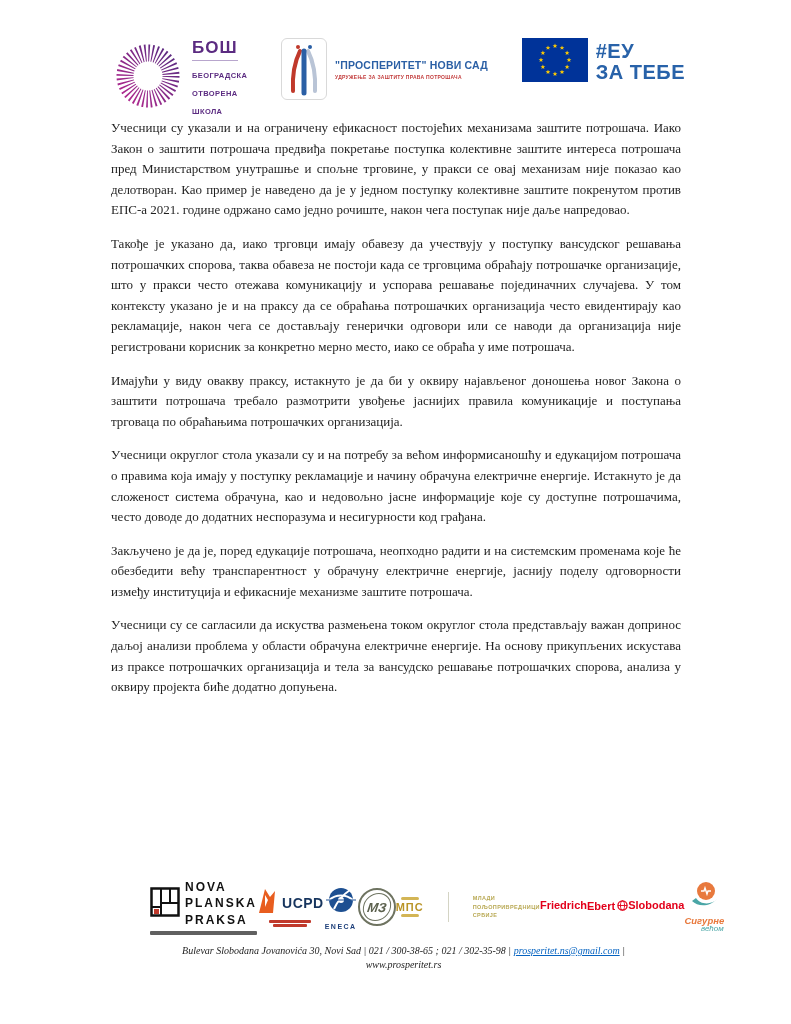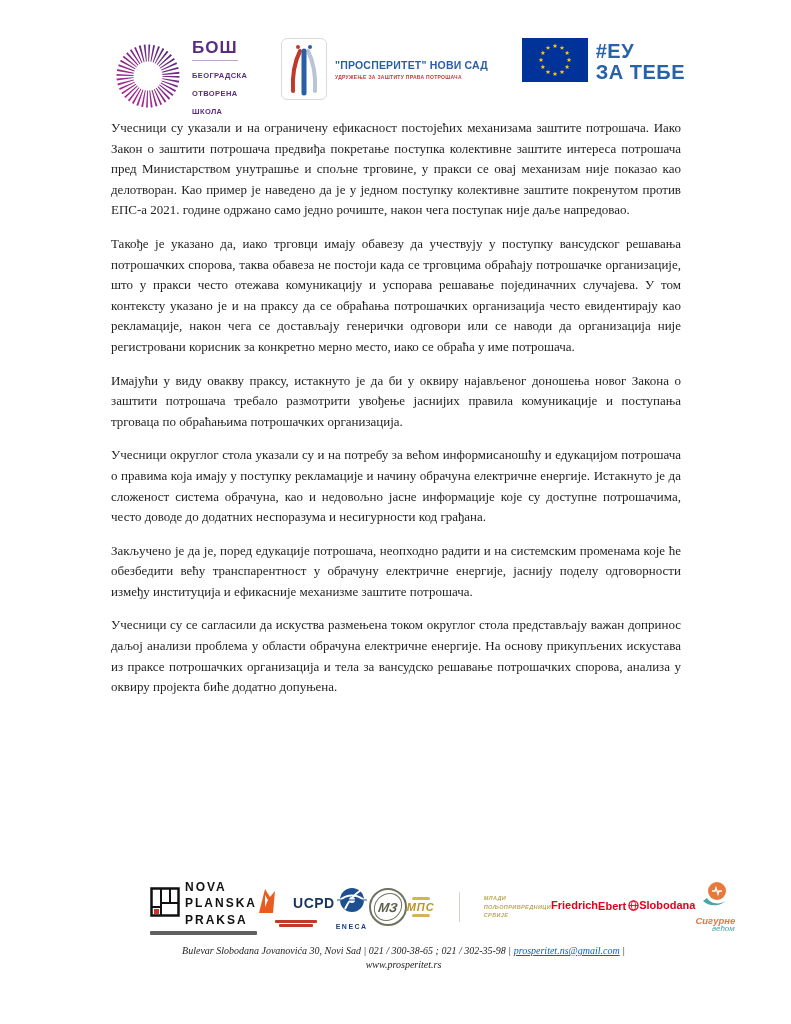--- a/index.html
+++ b/index.html
@@ -57,41 +57,41 @@
     font-family: "Liberation Sans", sans-serif;
   }
   .fl { display: flex; align-items: center; }
 
   .npp { flex-direction: column; align-items: flex-start; }
   .npp-row { display: flex; align-items: center; gap: 5px; }
   .npp-text { font-size: 12px; font-weight: bold; letter-spacing: 2px; color: #111; line-height: 1.35; }
   .npp-tagline { width: 100%; height: 4px; background: #2b2b2b; margin-top: 3px; opacity: .75; border-radius: 1px; }
 
   .ucpd { flex-direction: column; }
-  .ucpd-row { display: flex; align-items: center; gap: 16px; }
+  .ucpd-row { display: flex; align-items: center; gap: 5px; }
   .ucpd-text { font-size: 14px; font-weight: bold; color: #17355e; letter-spacing: .5px; }
   .ucpd-sub { width: 42px; height: 3px; background: #c0392b; margin-top: 2px; border-radius: 1px; }
   .ucpd-sub2 { width: 34px; height: 3px; background: #c0392b; margin-top: 1px; border-radius: 1px; }
 
   .eneca { flex-direction: column; }
   .eneca-text { font-size: 7px; font-weight: bold; color: #1d3f7a; letter-spacing: 1.5px; margin-top: 1px; }
 
   .mz-emblem {
     width: 38px; height: 38px; border-radius: 50%;
     border: 2px solid #6e7360; display: flex; align-items: center; justify-content: center;
     position: relative;
   }
   .mz-inner {
     width: 28px; height: 28px; border-radius: 50%; border: 1px solid #6e7360;
     display: flex; align-items: center; justify-content: center;
     font-style: italic; font-weight: bold; font-size: 13px; color: #5c614e;
     transform: skewX(-8deg);
   }
 
-  .mps { gap: 24px; font-style: italic; }
+  .mps { gap: 24px; }
   .mps-left { display: flex; flex-direction: column; align-items: center; }
   .mps-deco { width: 18px; height: 3px; background: #c8a22a; border-radius: 2px; margin: 1px 0; opacity: .8; }
   .mps-acronym { font-size: 11px; font-weight: bold; color: #b99427; letter-spacing: 1px; }
   .mps-divider { width: 1px; height: 30px; background: #d4d4c4; }
   .mps-text { font-size: 5.5px; font-weight: bold; color: #b9a954; letter-spacing: .4px; line-height: 1.6; }
 
   .fes { align-items: flex-start; font-size: 11px; font-weight: bold; color: #e2001a; line-height: 1.05; }
   .fes-line { display: flex; align-items: center; gap: 2px; }
 
   .staze { flex-direction: column; font-style: italic; }

